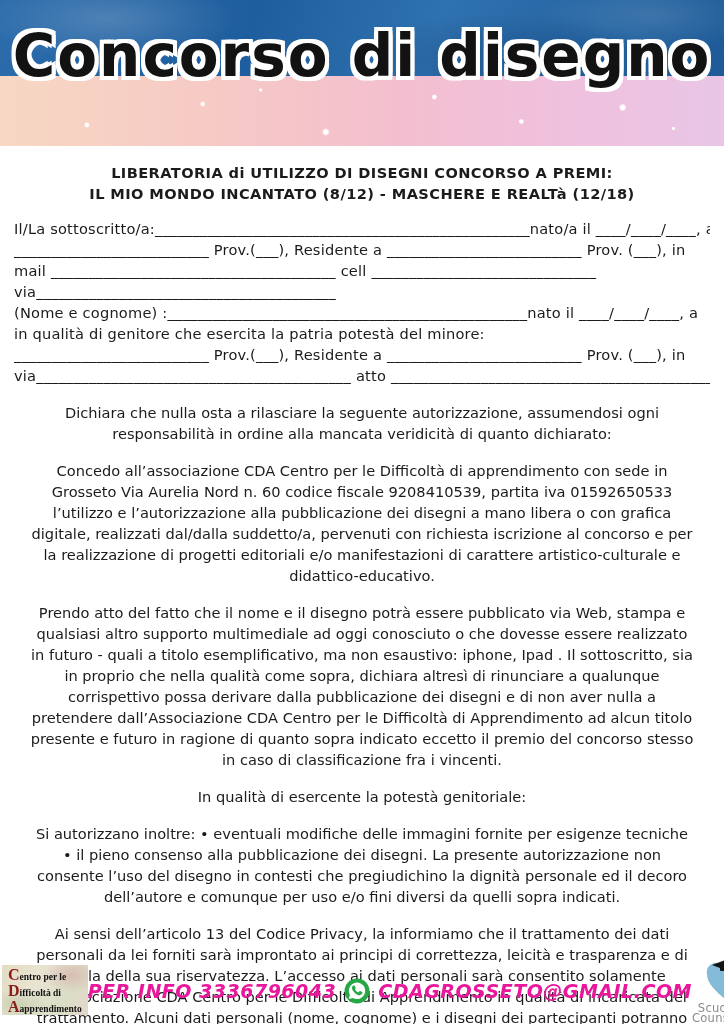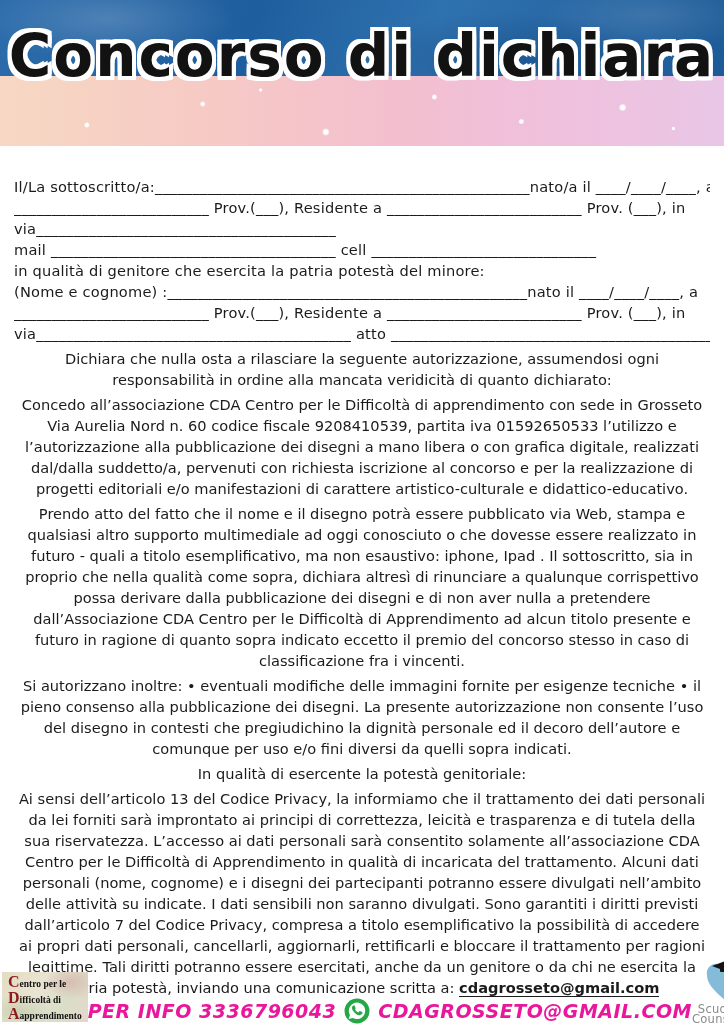--- a/index.html
+++ b/index.html
@@ -45,26 +45,26 @@
       -3px -3px 0 #fff, 3px 3px 0 #fff;
     white-space:nowrap;
   }
   
   .doc{padding:16px 14px 0 14px;font-size:14.6px;line-height:21px;}
   .heading{text-align:center;font-weight:700;letter-spacing:.4px;}
   .heading div{white-space:nowrap;}
   .form-line{white-space:nowrap;overflow:hidden;letter-spacing:.2px;}
   .al{text-align:left;}
   .ac{}
-  .para{text-align:center;margin:4px;}
+  .para{text-align:center;margin:16px;}
   .email-underline{border-bottom:1.6px solid #1b1b1b;font-weight:600;}
   
   .footer{
     position:absolute;bottom:0;left:0;width:724px;height:66px;
-    display:flex;align-items:flex-end;justify-content:space-between;
+    display:flex;align-items:center;justify-content:space-between;
   }
   .cda-logo{
     width:108px;height:50px;margin-left:2px;margin-bottom:2px;
     background:
       radial-gradient(ellipse 40px 25px at 80% 20%, rgba(214,160,160,.55), transparent 70%),
       radial-gradient(ellipse 45px 25px at 20% 80%, rgba(170,190,150,.5), transparent 70%),
       linear-gradient(120deg,#e3dcc2 0%,#e9e4d2 40%,#d9dfc6 70%,#e6d6cc 100%);
     padding:3px 6px;box-sizing:border-box;
     font-family:"Liberation Serif",serif;font-weight:700;color:#111;
     line-height:14px;font-size:9.5px;
@@ -85,42 +85,46 @@
   .counseling-logo .art{position:relative;width:44px;height:44px;margin:0 auto;}
 </style>
 </head>
 <body>
 
 <div class="page">
 
   <div class="banner">
     <div class="band-blue"></div>
     <div class="band-pink"></div>
-    <div class="banner-title">Concorso di dichiara</div>
+    <div class="banner-title">Concorso di disegno</div>
   </div>
 
   <div class="doc">
 
+    <div class="heading">
+      <div>LIBERATORIA di UTILIZZO DI DISEGNI CONCORSO A PREMI:</div>
+      <div>IL MIO MONDO INCANTATO (8/12) - MASCHERE E REALTà (12/18)</div>
+    </div>
 
     <div style="height:14px"></div>
 
     <div class="form-line al">Il/La sottoscritto/a:__________________________________________________nato/a il ____/____/____, a</div>
     <div class="form-line ac">__________________________ Prov.(___), Residente a __________________________ Prov. (___), in</div>
+    <div class="form-line ac">mail ______________________________________  cell ______________________________</div>
     <div class="form-line ac">via________________________________________</div>
-    <div class="form-line ac">mail ______________________________________  cell ______________________________</div>
+    <div class="form-line al">(Nome e cognome) :________________________________________________nato il ____/____/____, a</div>
     <div class="form-line ac">in qualità di genitore che esercita la patria potestà del minore:</div>
-    <div class="form-line al">(Nome e cognome) :________________________________________________nato il ____/____/____, a</div>
     <div class="form-line ac">__________________________ Prov.(___), Residente a __________________________ Prov. (___), in</div>
     <div class="form-line ac">via__________________________________________ atto ___________________________________________</div>
 
     <p class="para">Dichiara che nulla osta a rilasciare la seguente autorizzazione, assumendosi ogni responsabilità in ordine alla mancata veridicità di quanto dichiarato:</p>
     <p class="para">Concedo all’associazione CDA Centro per le Difficoltà di apprendimento con sede in Grosseto Via Aurelia Nord n. 60 codice fiscale 9208410539, partita iva 01592650533 l’utilizzo e l’autorizzazione alla pubblicazione dei disegni a mano libera o con grafica digitale, realizzati dal/dalla suddetto/a, pervenuti con richiesta iscrizione al concorso e per la realizzazione di progetti editoriali e/o manifestazioni di carattere artistico-culturale e didattico-educativo.</p>
     <p class="para">Prendo atto del fatto che il nome e il disegno potrà essere pubblicato via Web, stampa e qualsiasi altro supporto multimediale ad oggi conosciuto o che dovesse essere realizzato in futuro - quali a titolo esemplificativo, ma non esaustivo: iphone, Ipad . Il sottoscritto, sia in proprio che nella qualità come sopra, dichiara altresì di rinunciare a qualunque corrispettivo possa derivare dalla pubblicazione dei disegni e di non aver nulla a pretendere dall’Associazione CDA Centro per le Difficoltà di Apprendimento ad alcun titolo presente e futuro in ragione di quanto sopra indicato eccetto il premio del concorso stesso in caso di classificazione fra i vincenti.</p>
+    <p class="para">In qualità di esercente la potestà genitoriale:</p>
     <p class="para">Si autorizzano inoltre: • eventuali modifiche delle immagini fornite per esigenze tecniche • il pieno consenso alla pubblicazione dei disegni. La presente autorizzazione non consente l’uso del disegno in contesti che pregiudichino la dignità personale ed il decoro dell’autore e comunque per uso e/o fini diversi da quelli sopra indicati.</p>
-    <p class="para">In qualità di esercente la potestà genitoriale:</p>
 
     <p class="para"><span>Ai sensi dell’articolo 13 del Codice Privacy, la informiamo che il trattamento dei dati personali da lei forniti sarà improntato ai principi di correttezza, leicità e trasparenza e di tutela della sua riservatezza. L’accesso ai dati personali sarà consentito solamente all’associazione CDA Centro per le Difficoltà di Apprendimento in qualità di incaricata del trattamento. Alcuni dati personali (nome, cognome) e i disegni dei partecipanti potranno essere divulgati nell’ambito delle attività su indicate. I dati sensibili non saranno divulgati. Sono garantiti i diritti previsti dall’articolo 7 del Codice Privacy, compresa a titolo esemplificativo la possibilità di accedere ai propri dati personali, cancellarli, aggiornarli, rettificarli e bloccare il trattamento per ragioni legittime. Tali diritti potranno essere esercitati, anche da un genitore o da chi ne esercita la patria potestà, inviando una comunicazione scritta a: </span><span class="email-underline">cdagrosseto@gmail.com</span></p>
 
   </div>
 
   <div class="footer">
 
     <div class="cda-logo">
       <div><span class="cda-initial">C</span><span>entro per le</span></div>
       <div><span class="cda-initial">D</span><span>ifficoltà di</span></div>

